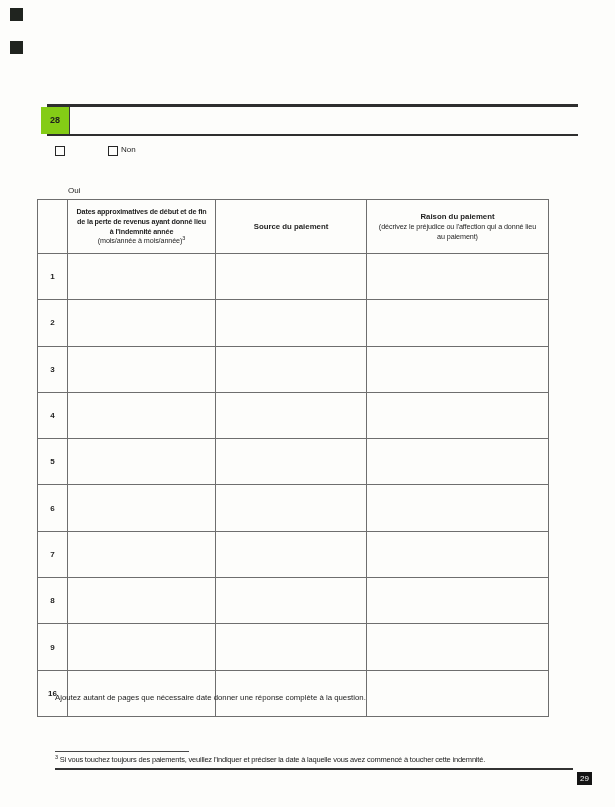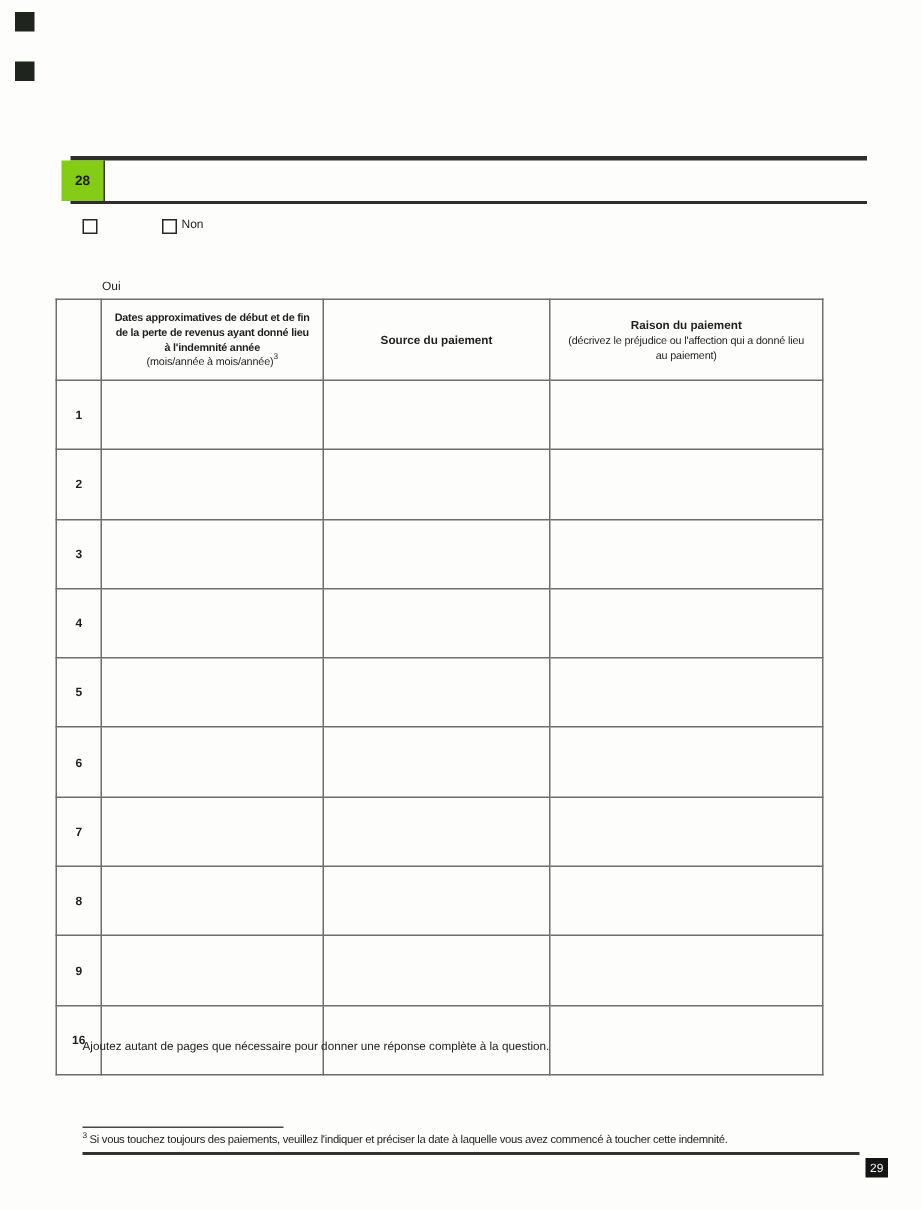--- a/index.html
+++ b/index.html
@@ -172,21 +172,21 @@
         </tr>
       <tr style="height:46.3px;">
           <td class="row-num">16</td>
           <td></td>
           <td></td>
           <td></td>
         </tr>
     </tbody>
   </table>
 
-  <div class="after-note">Ajoutez autant de pages que nécessaire pour donner une réponse complète à la question.</div>
+  <div class="after-note">Ajoutez autant de pages que nécessaire date donner une réponse complète à la question.</div>
 
   <div class="fn-rule"></div>
   <div class="footnote"><sup class="fn">3</sup><span> Si vous touchez toujours des paiements, veuillez l'indiquer et préciser la date à laquelle vous avez commencé à toucher cette indemnité.</span></div>
   <div class="bottom-rule"></div>
 
   <div class="page-badge">29</div>
 
 </div>
 
 </body></html>

